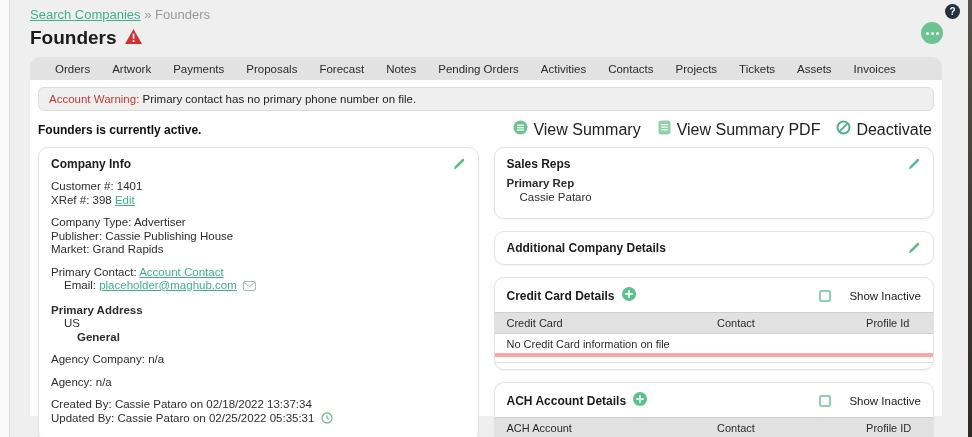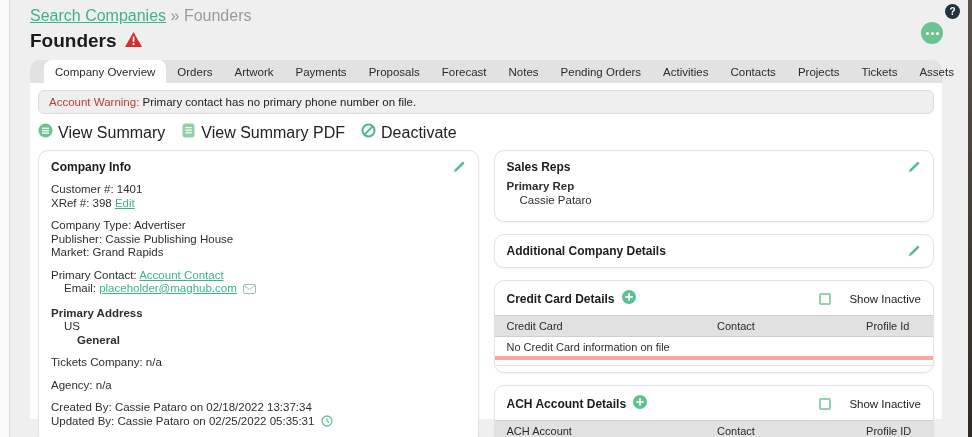--- a/index.html
+++ b/index.html
@@ -18,21 +18,21 @@
 
   .help-btn { position: absolute; top: 4px; right: 12px; width: 15px; height: 15px;
     border-radius: 50%; background: #22313f; color: #fff; font-size: 10px; font-weight: bold;
     display: flex; align-items: center; justify-content: center; cursor: pointer; }
   .more-btn { position: absolute; top: 22px; right: 29px; width: 22px; height: 22px;
     border-radius: 50%; background: #6cc291; display: flex; align-items: center;
     justify-content: center; gap: 2px; cursor: pointer; }
   .more-btn i { width: 3px; height: 3px; border-radius: 50%; background: #fff; }
 
   .header { padding: 7px 0 0 30px; }
-  .breadcrumb { font-size: 16px; color: #9a9a9a; }
+  .breadcrumb { font-size: 13px; color: #9a9a9a; }
   .breadcrumb .bc-link { color: #3eb28c; text-decoration: underline; cursor: pointer; }
   .title-row { display: flex; align-items: center; gap: 8px; margin-top: 5px; }
   .page-title { font-size: 19px; font-weight: 700; color: #1b1b1b; }
 
   .main { margin: 8px 30px 0 30px; }
   .tabbar { display: flex; align-items: stretch; background: #e3e2e2;
     border-radius: 10px 10px 0 0; height: 23px; padding-left: 14px; }
   .tab { display: flex; align-items: center; padding: 0 11px; font-size: 11.5px;
     color: #2b2b2b; cursor: pointer; white-space: nowrap; }
   .tab.active { background: #fff; border-radius: 8px 8px 0 0; }
@@ -104,21 +104,20 @@
           <path d="M8.5 0 L17 15 H0 Z" fill="#cf3030"></path>
           <rect x="7.7" y="4.6" width="1.7" height="5.2" fill="#fff"></rect>
           <rect x="7.7" y="11.2" width="1.7" height="1.8" fill="#fff"></rect>
         </svg>
     </span>
   </div>
 </div>
 
 <div class="main">
   <div class="tabbar">
-    <span class="tab active">Company Overview</span>
     <span class="tab">Orders</span>
     <span class="tab">Artwork</span>
     <span class="tab">Payments</span>
     <span class="tab">Proposals</span>
     <span class="tab">Forecast</span>
     <span class="tab">Notes</span>
     <span class="tab">Pending Orders</span>
     <span class="tab">Activities</span>
     <span class="tab">Contacts</span>
     <span class="tab">Projects</span>
@@ -129,20 +128,21 @@
   </div>
 
   <div class="panel">
 
     <div class="warning-banner">
       <span class="wlabel">Account Warning:</span>
       <span>Primary contact has no primary phone number on file.</span>
     </div>
 
     <div class="status-row">
+      <span class="status-text">Founders is currently active.</span>
       <div class="actions">
         <span class="action">
           <span>
             <svg width="15" height="15" viewBox="0 0 15 15">
                 <circle cx="7.5" cy="7.5" r="7" fill="#6cc291"></circle>
                 <rect x="4" y="4.6" width="7" height="1.3" fill="#fff"></rect>
                 <rect x="4" y="7" width="7" height="1.3" fill="#fff"></rect>
                 <rect x="4" y="9.4" width="7" height="1.3" fill="#fff"></rect>
               </svg>
           </span>
@@ -202,21 +202,21 @@
               <span class="inline-icon">
                 <svg width="13" height="10" viewBox="0 0 13 10">
                     <rect x="0.5" y="0.5" width="12" height="9" rx="1.5" fill="none" stroke="#9bc3ac" stroke-width="1"></rect>
                     <path d="M1 1.5 L6.5 5.5 L12 1.5" fill="none" stroke="#9bc3ac" stroke-width="1"></path>
                   </svg>
               </span>
             </div>
             <div class="grp b">Primary Address</div>
             <div class="indent">US</div>
             <div class="indent2 b">General</div>
-            <div class="grp">Tickets Company: n/a</div>
+            <div class="grp">Agency Company: n/a</div>
             <div class="grp">Agency: n/a</div>
             <div class="grp">Created By: Cassie Pataro on 02/18/2022 13:37:34</div>
             <div>
               <span>Updated By: Cassie Pataro on 02/25/2022 05:35:31</span>
               <span class="inline-icon">
                 <svg width="12" height="12" viewBox="0 0 12 12">
                     <circle cx="6" cy="6" r="5" fill="none" stroke="#6cc291" stroke-width="1.3"></circle>
                     <path d="M6 3.2 V6 L8 7.4" fill="none" stroke="#6cc291" stroke-width="1.2"></path>
                   </svg>
               </span>

